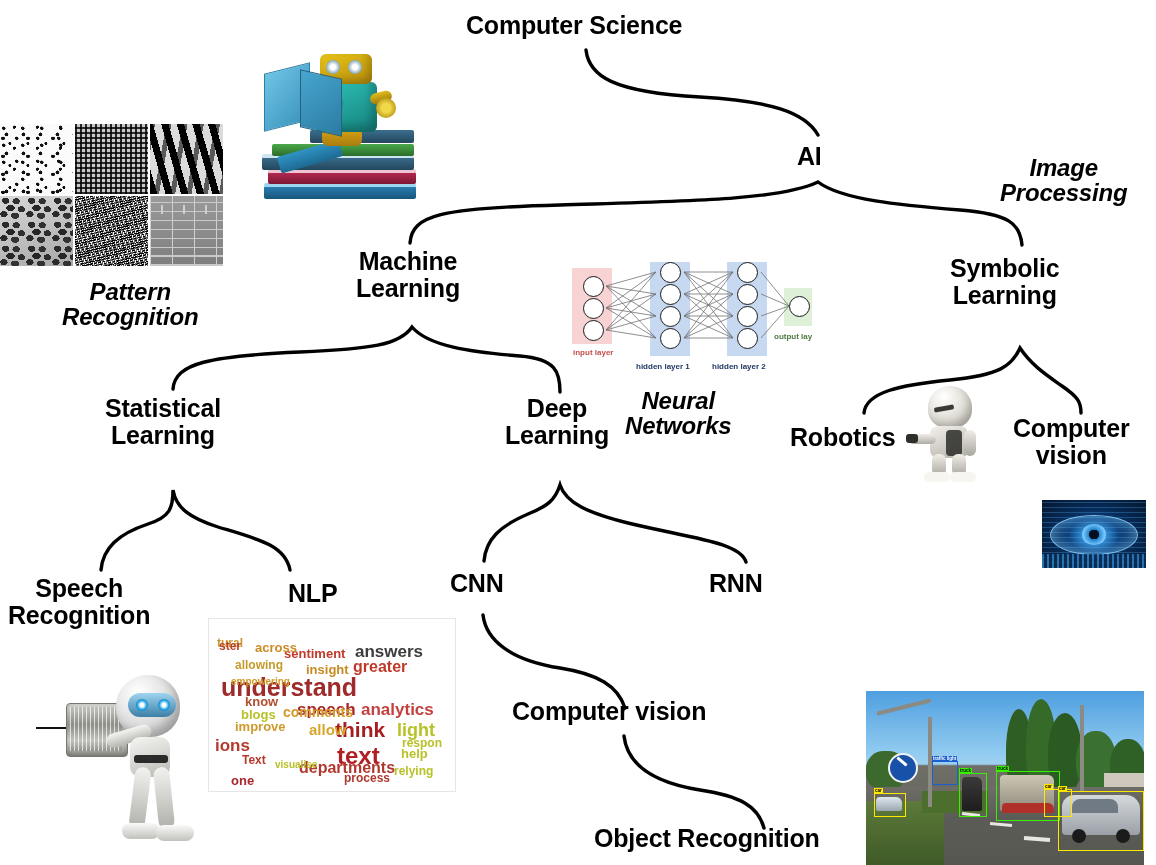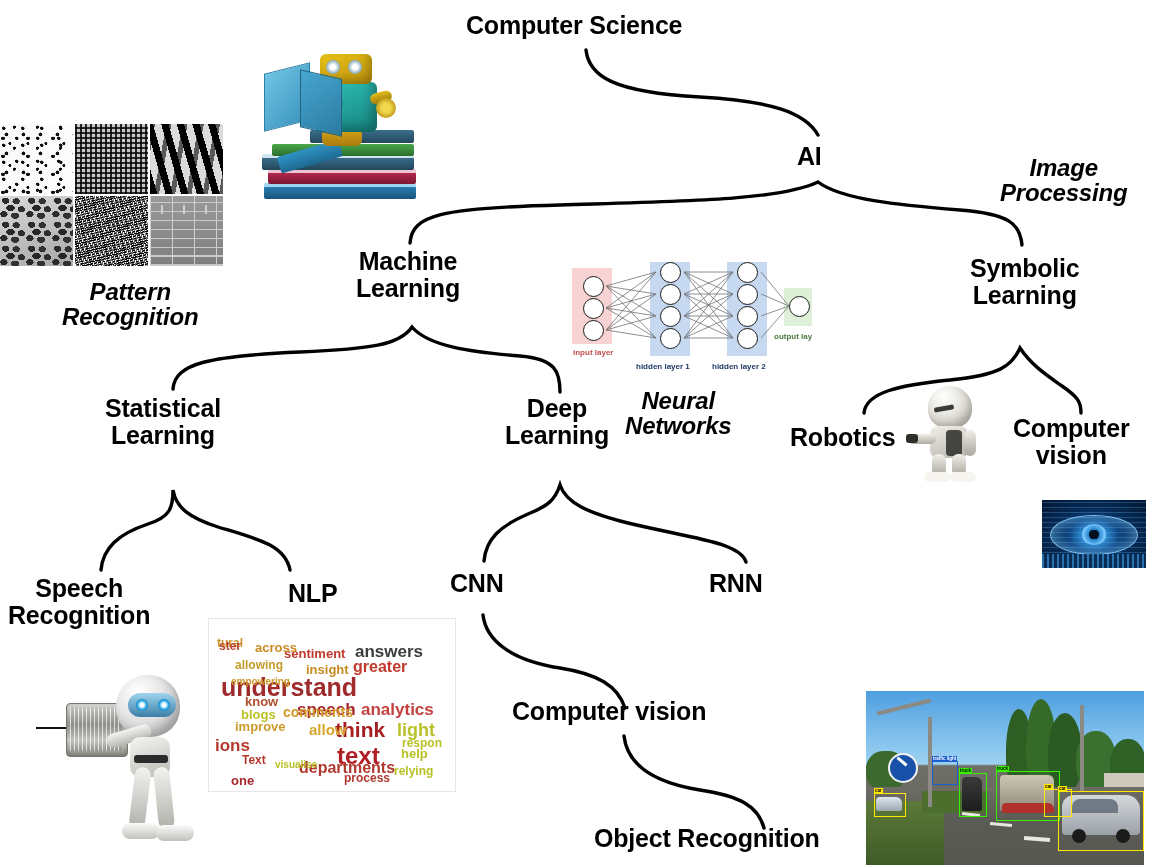--- a/index.html
+++ b/index.html
@@ -341,21 +341,21 @@
     <div class="box" style="left:192px;top:100px;width:84px;height:58px;border:1.8px solid #ffe800;">
       <span class="tag" style="left:-1px;top:-6px;background:#ffe800;">car</span>
     </div>
   </div>
 
   <div id="node-host">
       <div class="node" style="left: 466px; top: 12px; font-size: 25px;">Computer Science</div>
       <div class="node" style="left: 797px; top: 143px; font-size: 25px;">AI</div>
       <div class="node" style="left: 356px; top: 248px; font-size: 25px;">Machine
 Learning</div>
-      <div class="node" style="left: 950px; top: 255px; font-size: 25px; margin-left: 20px;">Symbolic
+      <div class="node" style="left: 950px; top: 255px; font-size: 25px;">Symbolic
 Learning</div>
       <div class="node" style="left: 105px; top: 395px; font-size: 25px;">Statistical
 Learning</div>
       <div class="node" style="left: 505px; top: 395px; font-size: 25px;">Deep
 Learning</div>
       <div class="node" style="left: 790px; top: 424px; font-size: 25px;">Robotics</div>
       <div class="node" style="left: 1013px; top: 415px; font-size: 25px;">Computer
 vision</div>
       <div class="node" style="left: 8px; top: 575px; font-size: 25px;">Speech
 Recognition</div>

